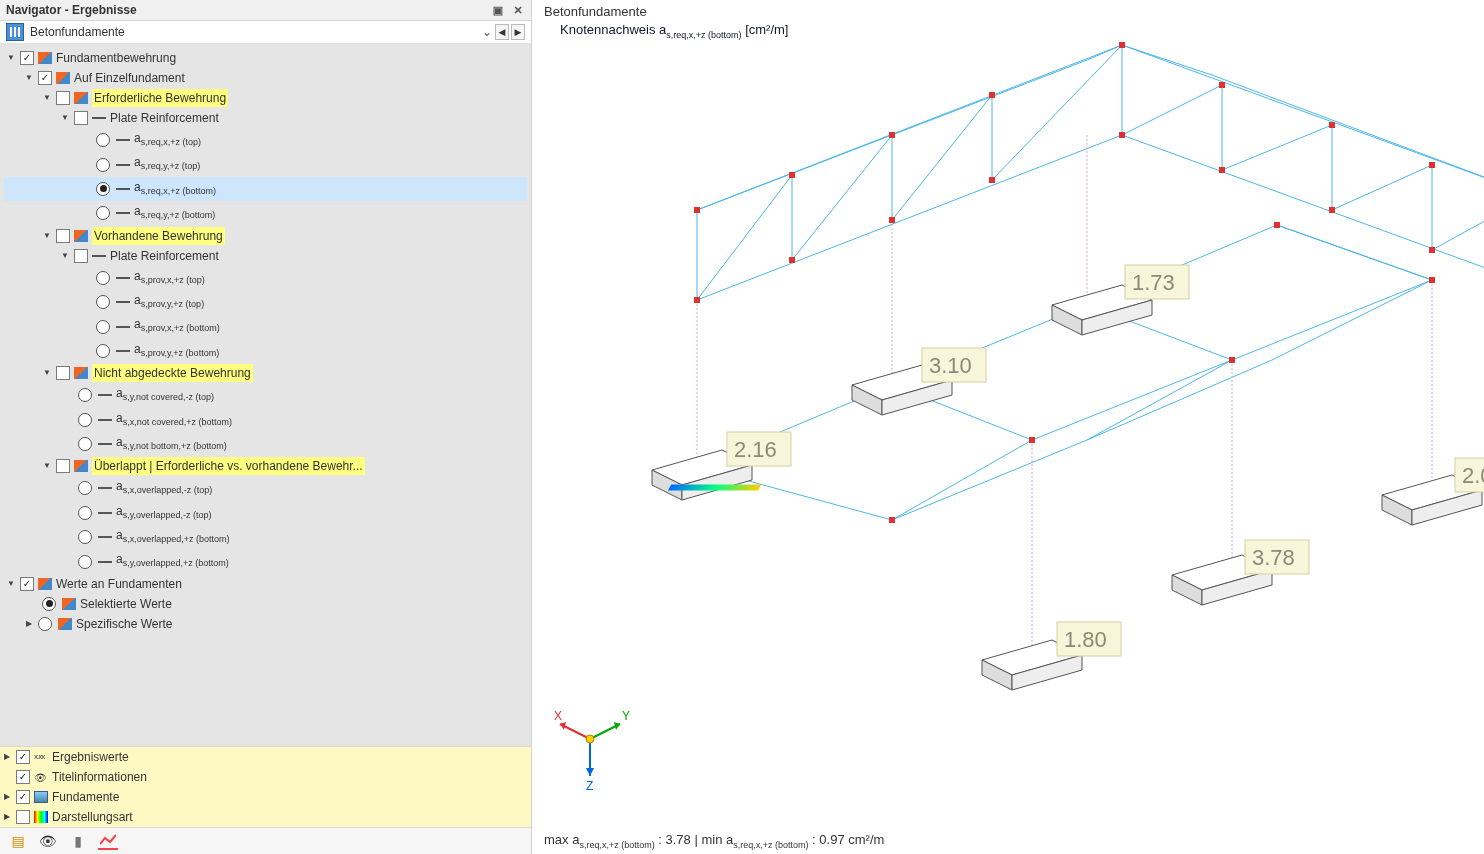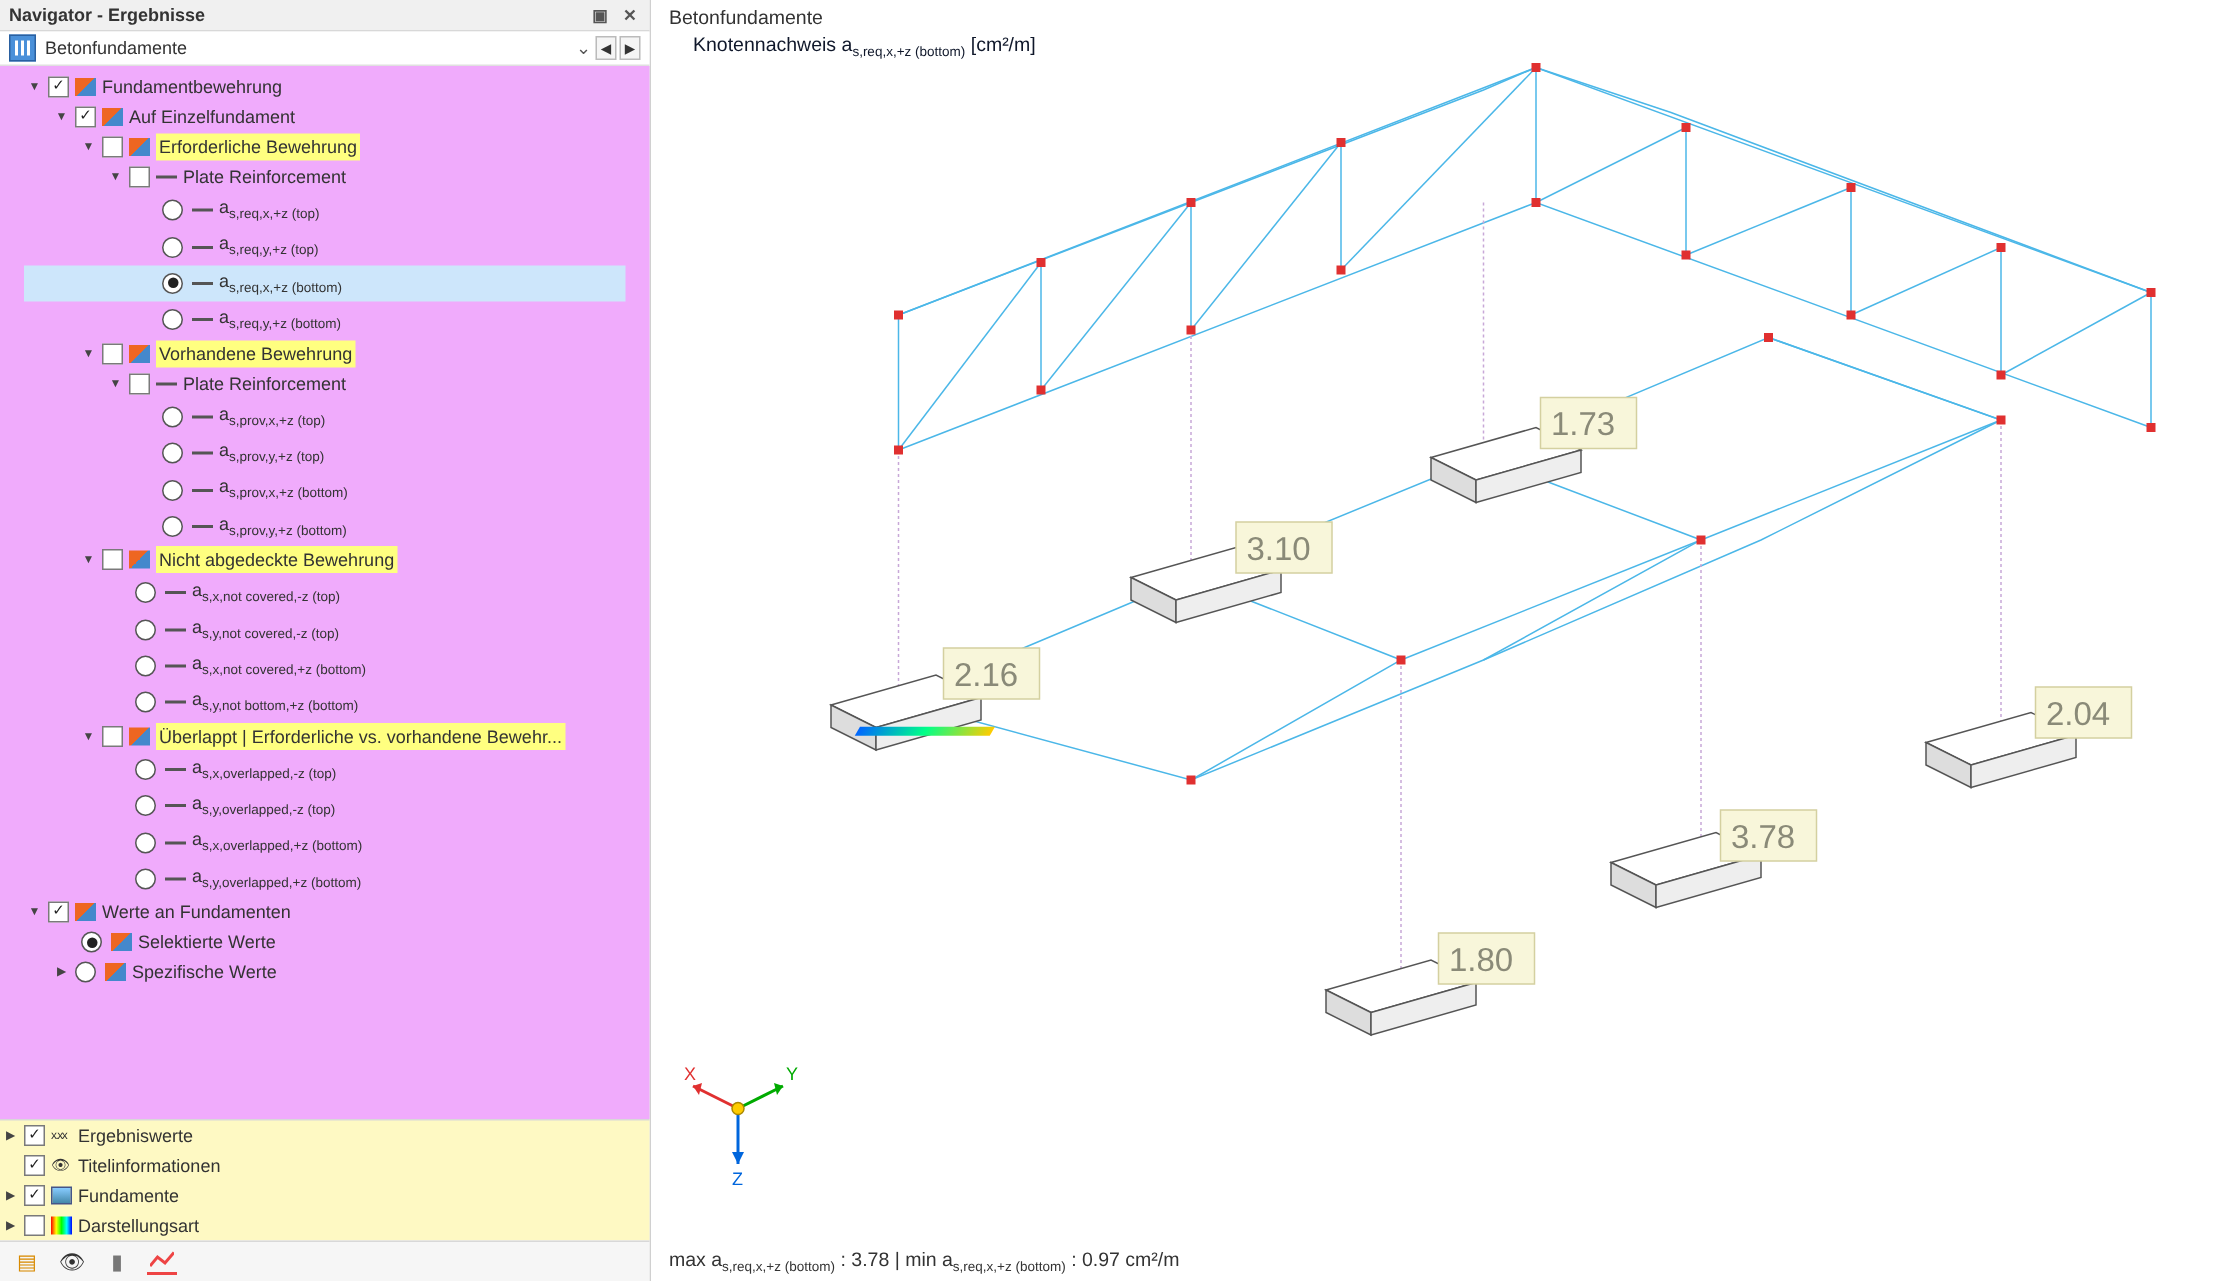--- a/index.html
+++ b/index.html
@@ -8,21 +8,21 @@
     font-family: "Segoe UI", Arial, sans-serif;
     font-size: 12px;
     color: #333;
     background: #fff;
     display: flex;
     width: 1484px;
     height: 854px;
     overflow: hidden;
   }
   .sidebar {
-    width: 434px;
+    width: 532px;
     border-right: 1px solid #d0d0d0;
     display: flex;
     flex-direction: column;
     background: #f9f9f9;
   }
   .panel-header {
     display: flex;
     align-items: center;
     justify-content: space-between;
     padding: 3px 6px;
@@ -64,22 +64,22 @@
   .module-row .marrow { display:flex; gap:2px; }
   .module-row .marrow span {
     width:14px; height:16px; display:inline-flex;
     align-items:center; justify-content:center;
     border:1px solid #bbb; background:#f5f5f5;
     font-size:9px; cursor:pointer;
   }
   .tree {
     flex: 1;
     overflow-y: auto;
-    background: #f0abfc;
-    padding: 4px 16px;
+    background: #e5e5e5;
+    padding: 4px 4px;
   }
   .row {
     display: flex;
     align-items: center;
     padding: 1px 4px 1px 0;
     line-height: 18px;
     cursor: default;
     white-space: nowrap;
   }
   .row.selected { background: #cde6fb; }
@@ -350,29 +350,20 @@
       <span class="label">a<sub>s,prov,y,+z (bottom)</sub></span>
     </div>
 
     <div class="row">
       <span class="indent"></span>
         <span class="indent"></span>
       <span class="exp expanded"></span>
       <span class="chk"></span>
       <span class="ticon flag"></span>
       <span class="label hl">Nicht abgedeckte Bewehrung</span>
-    </div>
-    <div class="row">
-      <span class="indent"></span>
-        <span class="indent"></span>
-        <span class="indent"></span>
-        <span class="indent"></span>
-      <span class="radio"></span>
-      <span class="ticon dash"></span>
-      <span class="label">a<sub>s,x,not covered,-z (top)</sub></span>
     </div>
     <div class="row">
       <span class="indent"></span>
         <span class="indent"></span>
         <span class="indent"></span>
         <span class="indent"></span>
       <span class="radio"></span>
       <span class="ticon dash"></span>
       <span class="label">a<sub>s,y,not covered,-z (top)</sub></span>
     </div>

